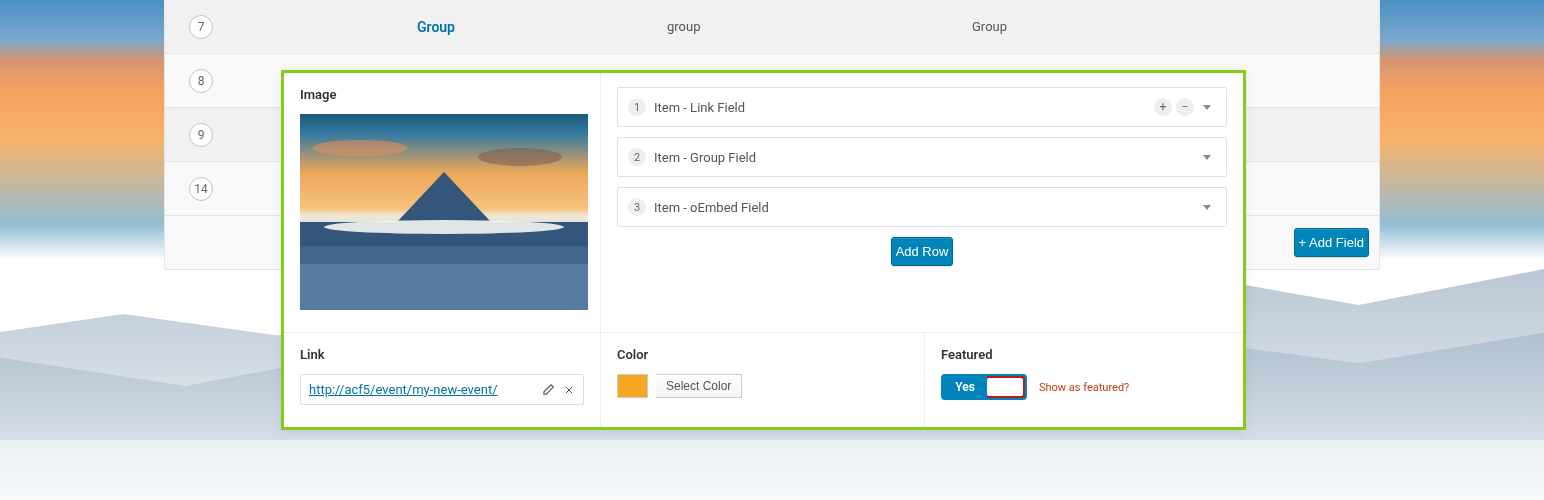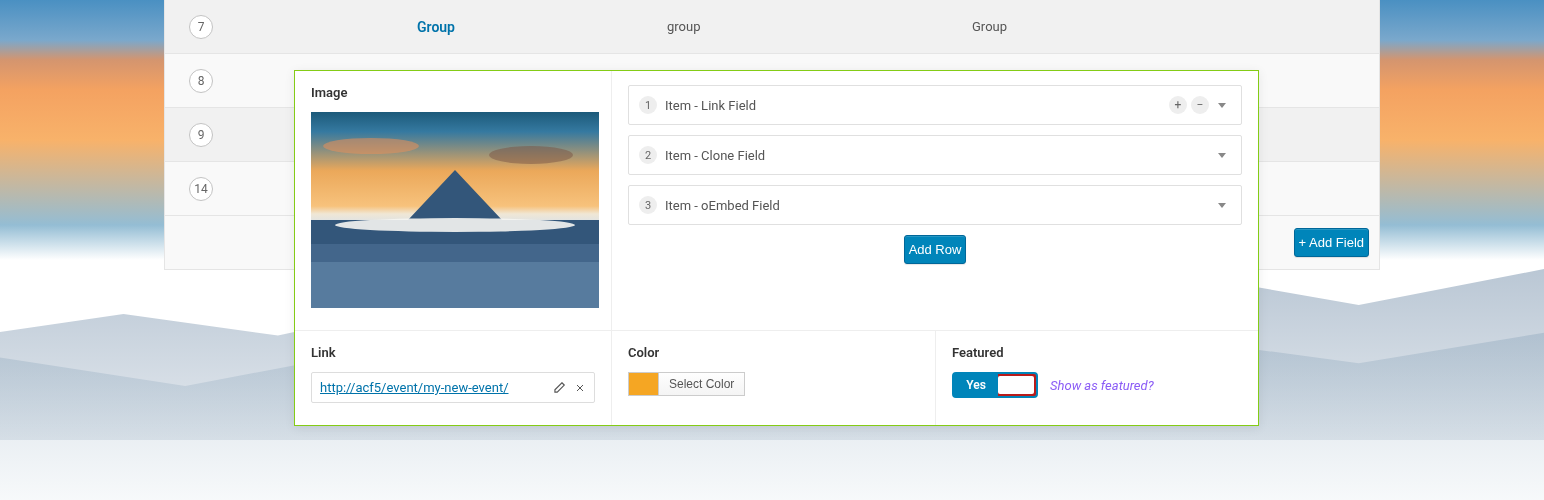--- a/index.html
+++ b/index.html
@@ -104,29 +104,29 @@
       padding: 6px 4px;
       border-radius: 3px;
       font-size: 13px;
       cursor: pointer;
       box-shadow: inset 0 1px 0 rgba(255,255,255,0.15), 0 1px 1px rgba(0,0,0,0.1);
     }
     
     
     .editor-card {
       position: absolute;
-      left: 130px;
+      left: 117px;
       top: 70px;
       width: 965px;
       background: #fff;
       z-index: 20;
       display: grid;
       grid-template-columns: 317px 1fr;
       grid-template-rows: auto auto;
-      border: 1px solid #84cc16;
+      border: 3px solid #84cc16;
       box-shadow: 0 2px 10px rgba(0,0,0,0.08);
     }
     
     .pane {
       padding: 14px 16px 22px;
       border-right: 1px solid #eee;
       border-bottom: 1px solid #eee;
     }
     .pane:last-of-type { border-right: none; }
     .pane-title {
@@ -210,21 +210,21 @@
       color: #0073aa;
       font-size: 13px;
       text-decoration: underline;
       flex: 1;
       white-space: nowrap;
       overflow: hidden;
       text-overflow: ellipsis;
     }
     .icon-btn { cursor: pointer; color: #555; display: flex; }
     
-    .color-field { display: flex; align-items: flex-end; gap: 0; }
+    .color-field { display: flex; align-items: flex-end; gap: 8px; }
     .swatch {
       width: 31px; height: 24px;
       background: #f5a623;
       border: 1px solid #ccc;
     }
     .btn-sec {
       background: linear-gradient(#fefefe,#f4f4f4);
       border: 1px solid #ccc;
       color: #555;
       padding: 4px 10px;
@@ -257,21 +257,21 @@
       font-weight: 600;
     }
     .toggle-knob {
       position: absolute;
       right: 2px;
       width: 36px;
       height: 18px;
       background: #fff;
       border-radius: 2px;
     }
-    .featured-label { color: #8b5cf6; font-size: 13px; font-style: italic; }
+    .featured-label { color: #c2410c; font-size: 11px; }
   </style>
 </head>
 <body>
 
 <div class="bg-mountains"></div>
 
 <div class="admin-wrap">
   <div class="fields-table">
 
     <div class="field-row">
@@ -338,21 +338,21 @@
         <span class="item-label">Item - Link Field</span>
         <span class="item-actions">
           <span class="circ">+</span>
           <span class="circ">−</span>
           <span class="tri"></span>
         </span>
       </div>
 
       <div class="item-row">
         <span class="item-num">2</span>
-        <span class="item-label">Item - Clone Field</span>
+        <span class="item-label">Item - Group Field</span>
         <span class="item-actions">
           <span class="tri"></span>
         </span>
       </div>
 
       <div class="item-row">
         <span class="item-num">3</span>
         <span class="item-label">Item - oEmbed Field</span>
         <span class="item-actions">
           <span class="tri"></span>

